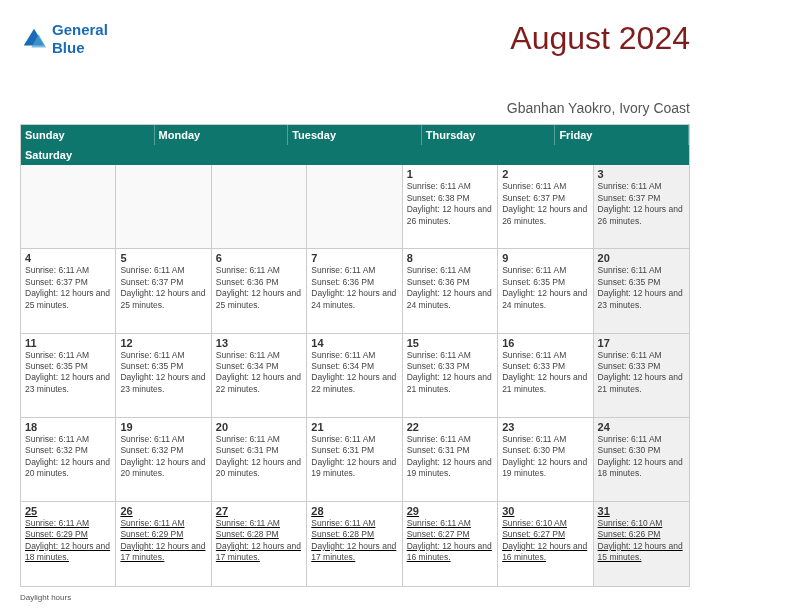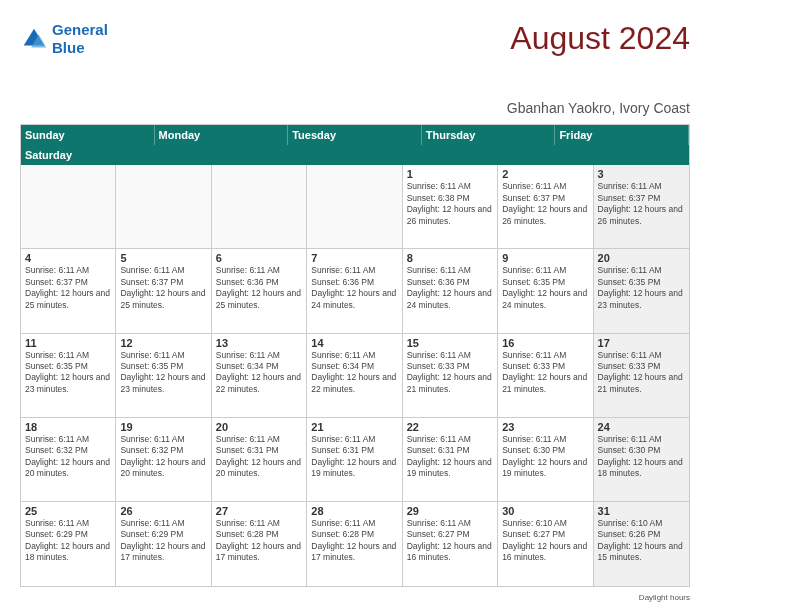--- a/index.html
+++ b/index.html
@@ -76,21 +76,21 @@
     .cal-body {
       flex: 1;
       display: grid;
       grid-template-rows: repeat(5, 1fr);
     }
     .cal-row {
       display: grid;
       grid-template-columns: repeat(7, 1fr);
       border-bottom: 1px solid #ccc;
     }
-    .cal-row:last-child { border-bottom: none; }
+    .cal-row:last-child { border-bottom: none; text-decoration: underline; }
     .cal-cell {
       border-right: 1px solid #ccc;
       padding: 3px 4px;
       font-size: 9px;
       color: #333;
       vertical-align: top;
       min-height: 0;
     }
     .cal-cell:last-child { border-right: none; }
     .cal-cell.empty { background: #f9f9f9; }
@@ -104,21 +104,21 @@
     }
     .day-info {
       font-size: 8.5px;
       color: #444;
       line-height: 1.35;
     }
     .daylight-note {
       font-size: 8px;
       color: #555;
       margin-top: 6px;
-      text-align: right;
+      text-align: left;
     }
   </style>
 </head>
 <body>
 
 <div class="page">
   <div class="header">
     <div class="logo">
       <svg class="logo-icon" viewBox="0 0 30 30">
         <polygon points="15,4 26,22 4,22" fill="#1a6bb5"></polygon>

